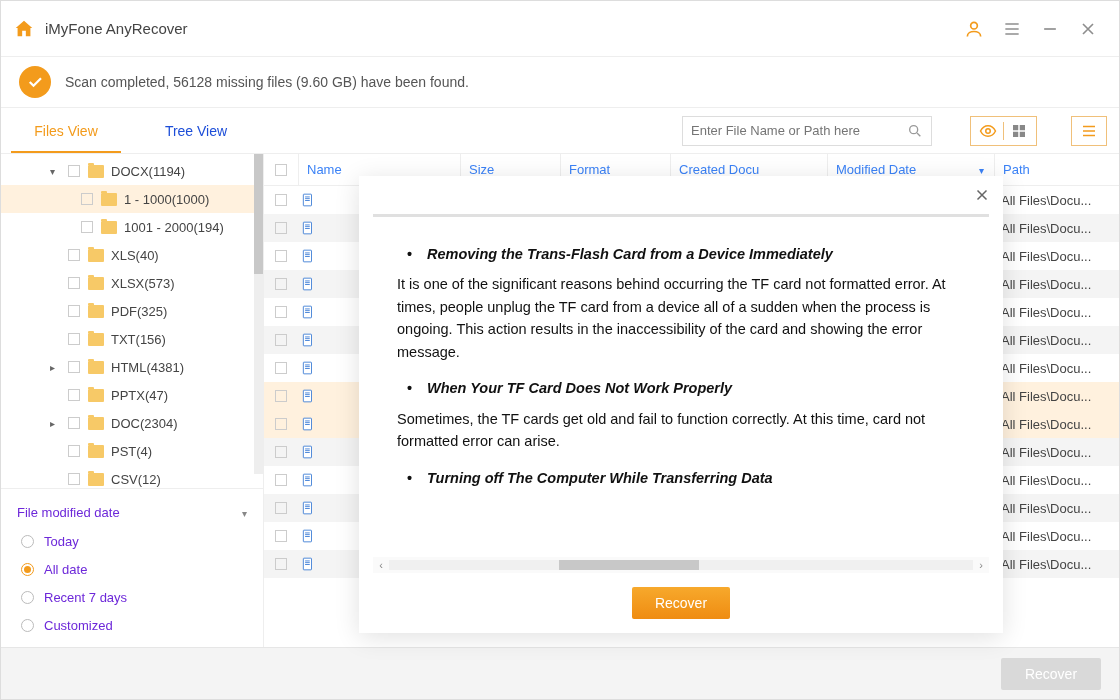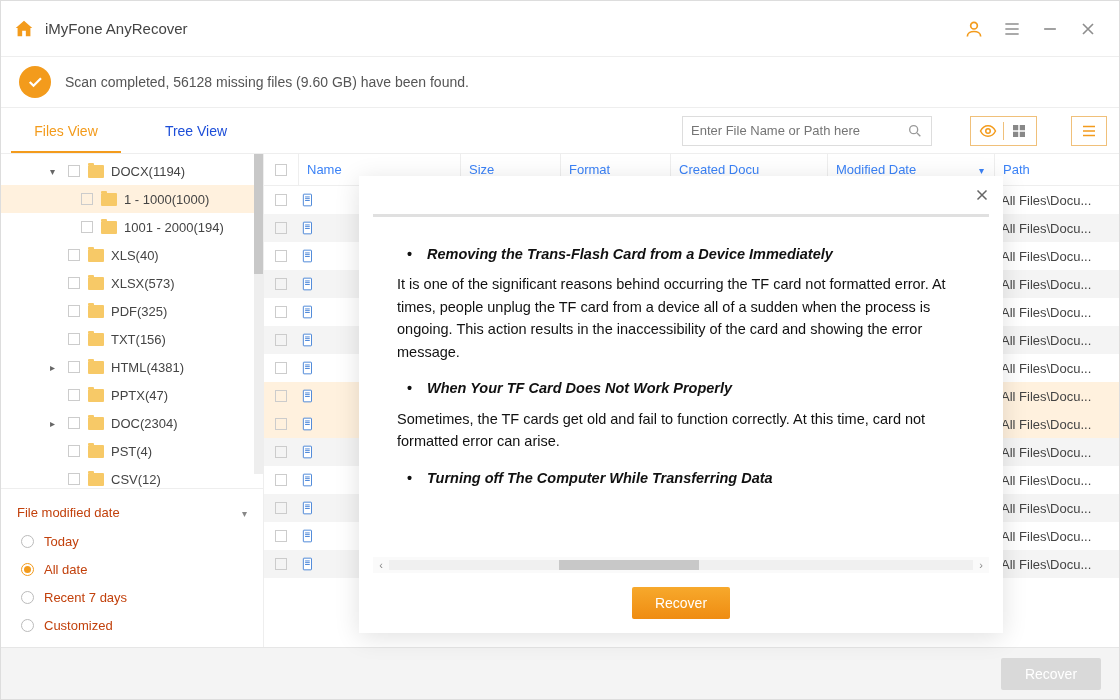--- a/index.html
+++ b/index.html
@@ -46,21 +46,21 @@
 .tree-row.d1 { padding-left: 80px; }
 .tree-row .chk { width: 12px; height: 12px; border: 1px solid #ccc; margin-right: 8px; }
 .tree-row .fld { width: 16px; height: 13px; background: #f7c967; border-radius: 1px; margin-right: 7px; position: relative; }
 .tree-row .fld::before { content: ""; position: absolute; top: -2px; left: 0; width: 6px; height: 2px; background: #f7c967; border-radius: 1px 1px 0 0; }
 .tree-row.sel { background: #fff1de; }
 .tree-row.hasexp { padding-left: 67px; }
 .tree-row.hasexp.d0 .chk { margin-left: 0; }
 .tree-row.hasexp .expwrap { position: absolute; left: 49px; top: 50%; transform: translateY(-50%); display: flex; align-items: center; }
 .tree-row.noeexp.d0 { padding-left: 67px; }
 
-.filterbox { border-top: 1px solid #eee; padding: 8px 16px 8px 16px; font-size: 13px; color: #c2410c; }
+.filterbox { border-top: 1px solid #eee; padding: 8px 16px 8px 16px; font-size: 13px; color: #6d28d9; }
 .filter-head { height: 30px; display: flex; align-items: center; justify-content: space-between; cursor: pointer; }
 .filter-head .chev { color: #888; }
 .radio-row { height: 28px; display: flex; align-items: center; cursor: pointer; padding-left: 4px; }
 .radio { width: 13px; height: 13px; border: 1px solid #bbb; border-radius: 50%; margin-right: 10px; position: relative; }
 .radio.on { border-color: #f39b1c; }
 .radio.on::after { content: ""; position: absolute; left: 2px; top: 2px; width: 7px; height: 7px; border-radius: 50%; background: #f39b1c; }
 
 
 .content { flex: 1; display: flex; flex-direction: column; min-width: 0; }
 .thead { height: 32px; border-bottom: 1px solid #eee; display: flex; align-items: center; font-size: 13px; color: #3b82f6; background: #fff; }

